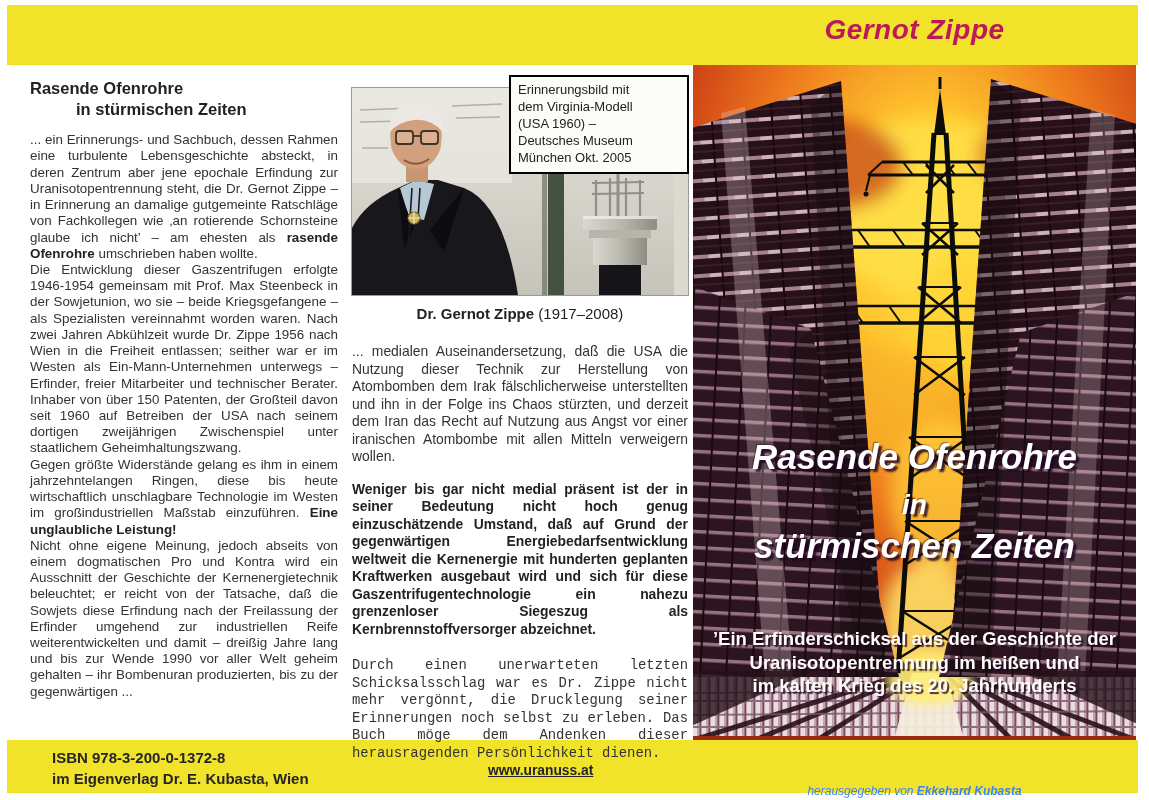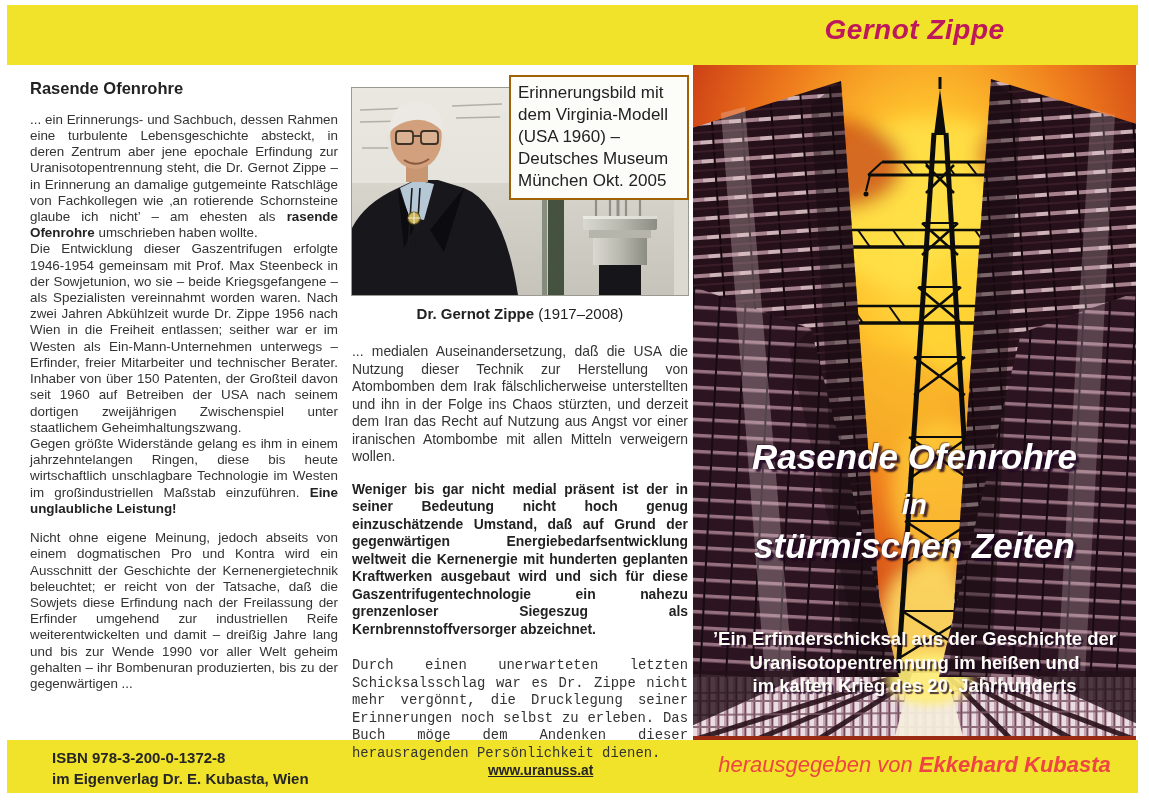--- a/index.html
+++ b/index.html
@@ -10,66 +10,67 @@
   .band-bottom{position:absolute;left:7px;top:740px;width:1131px;height:53px;background:#f0e32a;}
   .cover-author{position:absolute;left:693px;top:14px;width:443px;text-align:center;
         font-size:28px;font-weight:bold;font-style:italic;color:#be185d;letter-spacing:.5px;}
   
   .back-col{position:absolute;left:30px;top:78px;width:308px;font-size:13.4px;line-height:1.21;
         text-align:justify;color:#333;}
   .back-title{font-size:16.5px;font-weight:bold;line-height:1.25;color:#222;text-align:left;}
   .back-title .l2{padding-left:46px;display:block;}
   .back-col p{margin:0 0 0 0;}
   .back-col .p1{margin-top:13px;}
-  .back-col .p4{margin-top:13px;}
+  .back-col .p4{}
   b.inline{font-weight:bold;color:#222;}
   .isbn{position:absolute;left:52px;top:747px;font-size:15px;font-weight:bold;color:#252525;line-height:1.4;}
   .website{position:absolute;left:488px;top:763px;font-size:13.8px;font-weight:bold;color:#252525;
         text-decoration:underline;}
   
   .mid-col{position:absolute;left:352px;top:88px;width:336px;}
   .photo{position:relative;width:336px;height:207px;outline:1px solid #9a9a92;}
-  .note-box{position:absolute;left:157px;top:-13px;width:162px;background:#fcfcf8;border:2px solid #a16207;
-        padding:5px 7px 6px 7px;font-size:17px;line-height:1.3;color:#222;white-space:pre-line;z-index:5;}
+  .note-box{position:absolute;left:157px;top:-13px;width:162px;background:#fcfcf8;border:2px solid #000000;
+        padding:5px 7px 6px 7px;font-size:13px;line-height:1.3;color:#222;white-space:pre-line;z-index:5;}
   .caption{margin-top:10px;width:336px;text-align:center;font-size:15px;color:#222;}
   .mid-text{margin-top:21px;font-size:13.9px;line-height:1.26;text-align:justify;color:#333;}
   .mid-text p{margin:0 0 15px 0;}
   .mid-text p.bold{font-weight:bold;color:#222;margin-bottom:19px;}
   .mid-text p.last{margin-top:4px;font-family:Liberation Mono, monospace;}
   
   .cover{position:absolute;left:693px;top:65px;width:443px;height:671px;border-bottom:4px solid #9b2a12;
         overflow:hidden;background:#c23517;}
   .cover svg{display:block;}
   .cover-title{position:absolute;left:0;width:443px;text-align:center;color:#ffffff;
         font-weight:bold;font-style:italic;
         text-shadow:3px 3px 2px rgba(30,5,35,.85), -1px -1px 1px rgba(30,5,35,.45);}
   .ct1{top:372px;font-size:35px;}
   .ct2{top:424px;font-size:28px;}
   .ct3{top:461px;font-size:35px;}
   .cover-sub{position:absolute;left:0;width:443px;text-align:center;color:#fdfdf6;
         font-weight:bold;font-size:18.5px;line-height:1.28;
         text-shadow:2px 2px 1px rgba(30,5,35,.8);}
   .cs{top:562px;}
-  .publisher{position:absolute;left:693px;top:752px;width:443px;text-align:center;font-size:22px;
-        font-style:italic;color:#ef4444;}
+  .publisher{position:absolute;left:693px;top:784px;width:443px;text-align:center;font-size:12px;
+        font-style:italic;color:#3b82f6;}
   .publisher .name{font-weight:bold;}
 </style>
 </head>
 <body>
 
 <div class="page">
 
   <div class="band-top"></div>
   <div class="band-bottom"></div>
 
   <div class="cover-author">Gernot Zippe</div>
 
   <div class="back-col">
     <div class="back-title">
       <span>Rasende Ofenrohre</span>
+      <span class="l2">in stürmischen Zeiten</span>
     </div>
     <p class="p1"><span>... ein Erinnerungs- und Sachbuch, dessen Rahmen eine turbulente Lebensgeschichte absteckt, in deren Zentrum aber jene epochale Erfindung zur Uranisotopentrennung steht, die Dr. Gernot Zippe – in Erinnerung an damalige gutgemeinte Ratschläge von Fachkollegen wie ‚an rotierende Schornsteine glaube ich nicht’ – am ehesten als </span><b class="inline">rasende Ofenrohre</b><span> umschrieben haben wollte.</span></p>
     <p>Die Entwicklung dieser Gaszentrifugen erfolgte 1946-1954 gemeinsam mit Prof. Max Steenbeck in der Sowjetunion, wo sie – beide Kriegsgefangene – als Spezialisten vereinnahmt worden waren. Nach zwei Jahren Abkühlzeit wurde Dr. Zippe 1956 nach Wien in die Freiheit entlassen; seither war er im Westen als Ein-Mann-Unternehmen unterwegs – Erfinder, freier Mitarbeiter und technischer Berater. Inhaber von über 150 Patenten, der Großteil davon seit 1960 auf Betreiben der USA nach seinem dortigen zweijährigen Zwischenspiel unter staatlichem Geheimhaltungszwang.</p>
     <p><span>Gegen größte Widerstände gelang es ihm in einem jahrzehntelangen Ringen, diese bis heute wirtschaftlich unschlagbare Technologie im Westen im großindustriellen Maßstab einzuführen. </span><b class="inline">Eine unglaubliche Leistung!</b></p>
     <p class="p4">Nicht ohne eigene Meinung, jedoch abseits von einem dogmatischen Pro und Kontra wird ein Ausschnitt der Geschichte der Kernenergietechnik beleuchtet; er reicht von der Tatsache, daß die Sowjets diese Erfindung nach der Freilassung der Erfinder umgehend zur industriellen Reife weiterentwickelten und damit – dreißig Jahre lang und bis zur Wende 1990 vor aller Welt geheim gehalten – ihr Bombenuran produzierten, bis zu der gegenwärtigen ...</p>
   </div>
 
   <div class="isbn">
     <div>ISBN 978-3-200-0-1372-8</div>
     <div>im Eigenverlag Dr. E. Kubasta, Wien</div>

